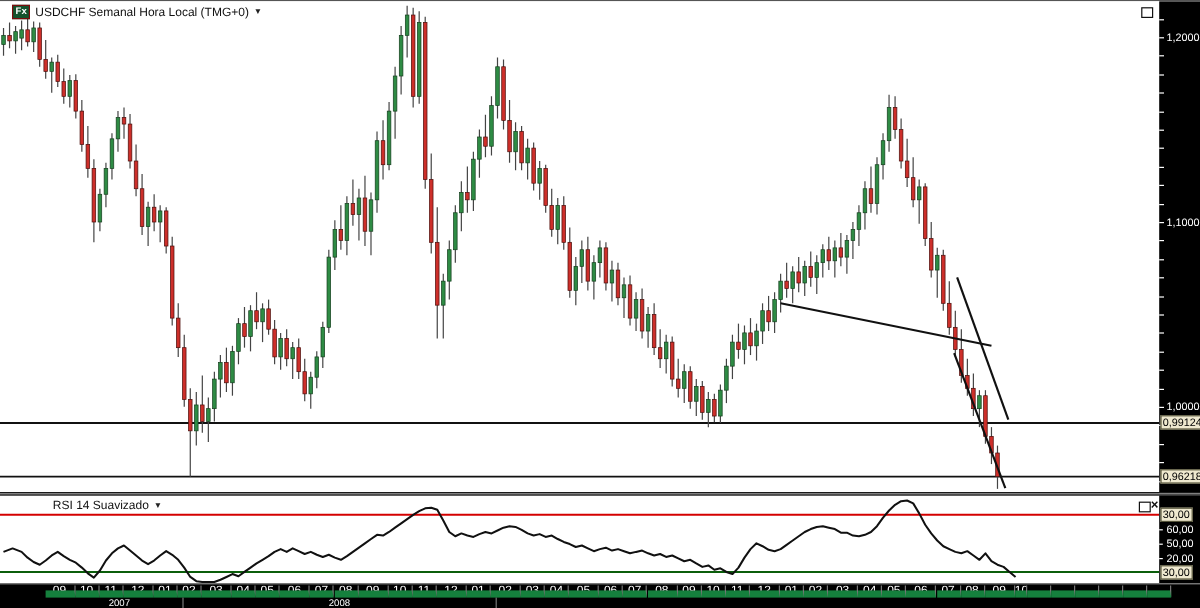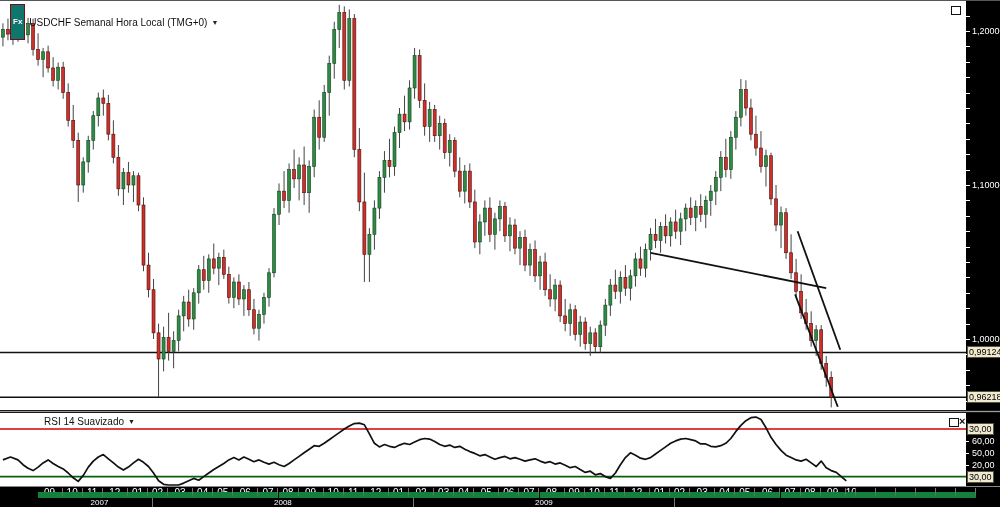--- a/index.html
+++ b/index.html
@@ -4,21 +4,21 @@
 <style>
   html,body{margin:0;padding:0;background:#d8d8d8;font-family:"Liberation Sans",sans-serif;}
   #screen{position:relative;width:1000px;height:507px;background:#ffffff;overflow:hidden;border-top:1px solid #555;}
   #plot{position:absolute;left:0;top:0;width:966px;height:485px;background:#fff;}
   #plot svg{position:absolute;left:0;top:0;}
   #price-axis{position:absolute;left:966px;top:0;width:34px;height:485px;background:#000;}
   .ptick{position:absolute;left:0;width:4px;height:1px;background:#fff;}
   .plabel{position:absolute;left:6px;color:#fff;font-size:9px;line-height:9px;white-space:nowrap;}
   .boxlabel{position:absolute;background:#efe9cf;border:1px solid #55543a;color:#000;font-size:9px;line-height:10px;padding:0 1px;white-space:nowrap;z-index:5;}
   #title-bar{position:absolute;left:10px;top:3px;display:flex;align-items:center;gap:4px;z-index:6;}
-  #fx-badge{background:#0f766e;color:#fff;font-size:8px;font-weight:bold;padding:13px 2px;line-height:8px;border:1px solid #7a0d0d;}
+  #fx-badge{background:#14532d;color:#fff;font-size:8px;font-weight:bold;padding:1px 2px;line-height:8px;border:1px solid #7a0d0d;}
   #chart-title{color:#111;font-size:10px;line-height:11px;}
   .dd-arrow{color:#222;font-size:7px;}
   .maxbtn{position:absolute;width:8px;height:7px;border:1.5px solid #111;background:#fff;z-index:6;}
   .closebtn{position:absolute;color:#111;font-size:11px;font-weight:bold;line-height:9px;z-index:6;}
   #sep1{position:absolute;left:0;top:409px;width:1000px;height:3px;background:#9a9a9a;border-top:1px solid #1a1a1a;border-bottom:1px solid #1a1a1a;box-sizing:border-box;z-index:4;}
   #rsi-header{position:absolute;left:44px;top:415px;display:flex;align-items:center;gap:4px;z-index:6;}
   #rsi-label{color:#111;font-size:10px;line-height:11px;}
   #bottom-axis{position:absolute;left:0;top:485px;width:1000px;height:22px;background:#000;border-top:1px solid #888;box-sizing:border-box;}
   .mcell{position:absolute;top:1px;height:10px;border-right:1px solid #777;border-bottom:6px solid #15803d;color:#fff;font-size:10px;line-height:10px;text-align:center;overflow:hidden;box-sizing:border-box;margin-left:22px;}
   .leadcell{position:absolute;top:1px;height:10px;background:#b9d2a1;color:#000;font-size:8px;line-height:10px;text-align:center;border-right:1px solid #ddd;box-sizing:border-box;overflow:hidden;margin-top:48px;}
@@ -476,16 +476,15 @@
       <div class="mcell" style="left: 798.6px; width: 25.1px;">09</div>
       <div class="mcell" style="left: 823.7px; width: 10px;">10</div>
       <div class="mcell" style="left: 833.8px; width: 20.1px;"></div>
       <div class="mcell" style="left: 853.8px; width: 20.1px;"></div>
       <div class="mcell" style="left: 873.9px; width: 20.1px;"></div>
       <div class="mcell" style="left: 894px; width: 20.1px;"></div>
       <div class="mcell" style="left: 914.1px; width: 20.1px;"></div>
       <div class="mcell" style="left: 934.2px; width: 20.1px;"></div>
       <div class="ycell" style="left: 0px; width: 105.9px;">2007</div>
       <div class="ycell" style="left: 105.9px; width: 261px;">2008</div>
-      <div class="ycell" style="left: 366.9px; width: 261px;">2009</div>
     </div>
 
 </div>
 
 </body></html>

